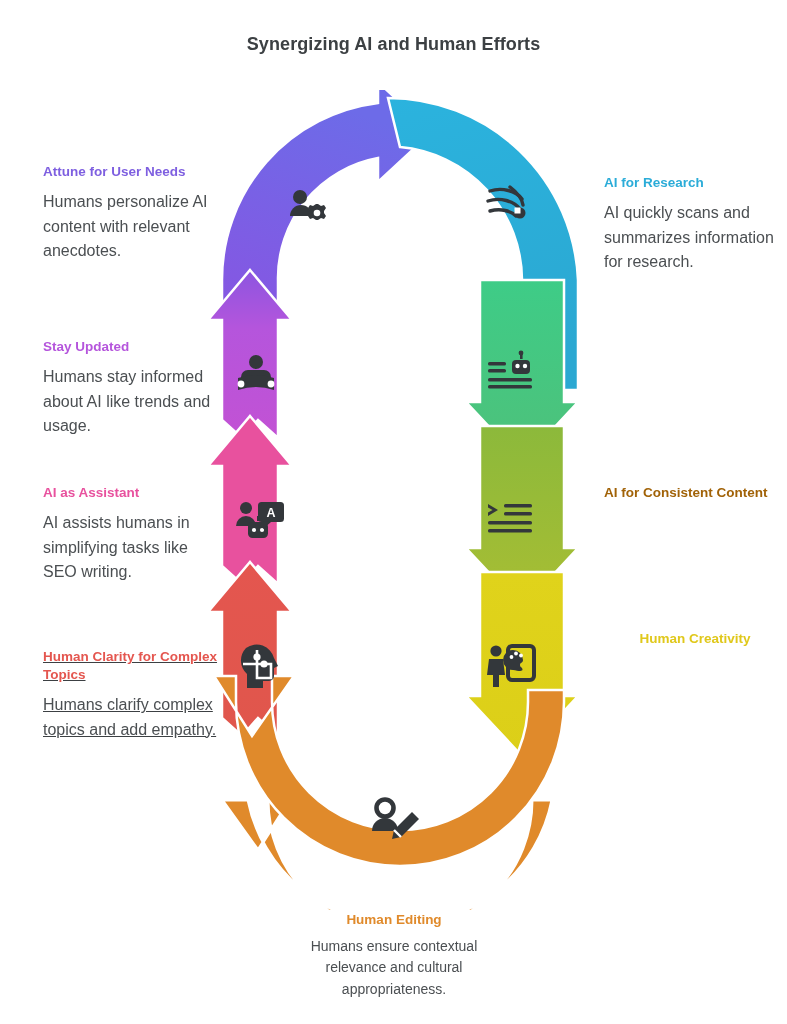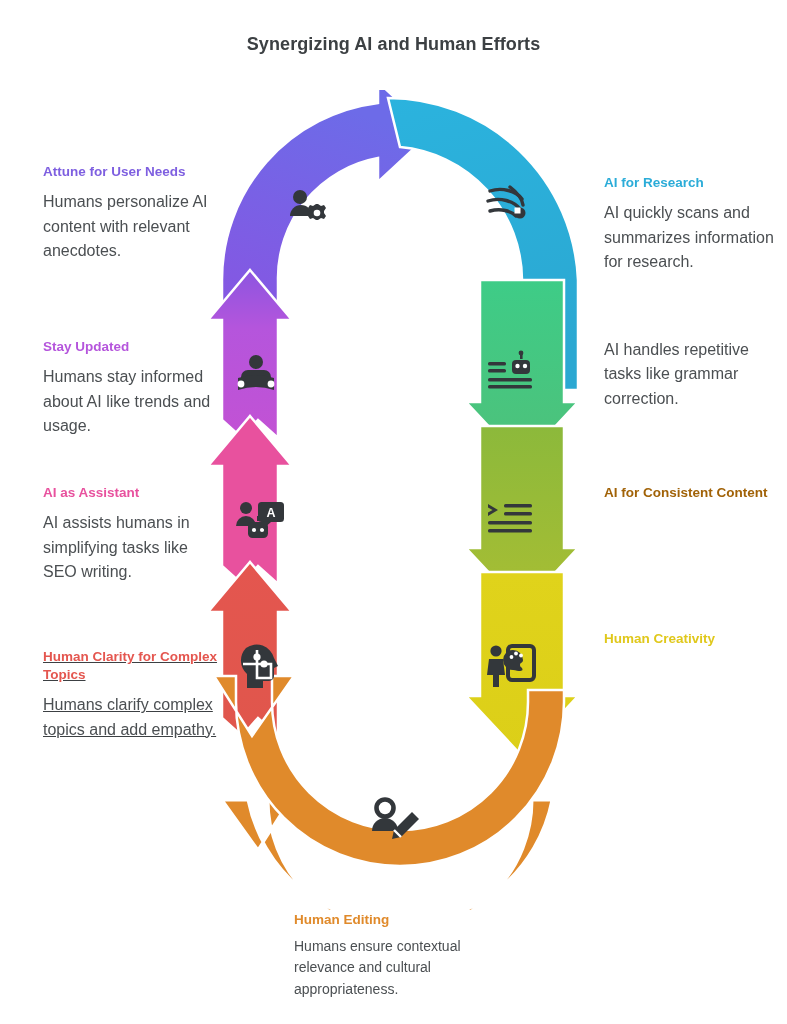--- a/index.html
+++ b/index.html
@@ -24,21 +24,21 @@
   .block .head{
     font-size:13.5px;font-weight:bold;line-height:1.35;margin-bottom:9px;
   }
   .block .body{
     font-size:16px;line-height:1.52;color:#4b4f52;
   }
   .left{left:43px;}
   .right{left:604px;text-align:left;}
   
   .bottom{
-    position:absolute;left:294px;top:912px;width:222px;text-align:left;
+    position:absolute;left:283px;top:912px;width:222px;text-align:center;
   }
   .bottom .head{font-size:13.5px;font-weight:bold;margin-bottom:9px;}
   .bottom .body{font-size:14px;line-height:1.52;color:#4b4f52;}
   svg{display:block;}
 </style>
 </head>
 <body>
 
 <div class="page-title">Synergizing AI and Human Efforts</div>
 
@@ -273,27 +273,26 @@
   <div class="head" style="color:#E4564F">Human Clarity for Complex Topics</div>
   <div class="body">Humans clarify complex topics and add empathy.</div>
 </div>
 
 <div class="block right" style="top:174px;">
   <div class="head" style="color:#2BACD8">AI for Research</div>
   <div class="body">AI quickly scans and summarizes information for research.</div>
 </div>
 
 <div class="block right" style="top:338px;">
-  <div class="body">AI handles repetitive tasks like grammar correction.</div>
 </div>
 
 <div class="block right" style="top:484px;">
   <div class="head" style="color:#a16207">AI for Consistent Content</div>
 </div>
 
-<div class="block right" style="top:630px;">
+<div class="block right" style="top:630px;text-align:center;">
   <div class="head" style="color:#E0C81B">Human Creativity</div>
 </div>
 
 <div class="bottom">
   <div class="head" style="color:#E08A2B">Human Editing</div>
   <div class="body">Humans ensure contextual relevance and cultural appropriateness.</div>
 </div>
 
 </body></html>

